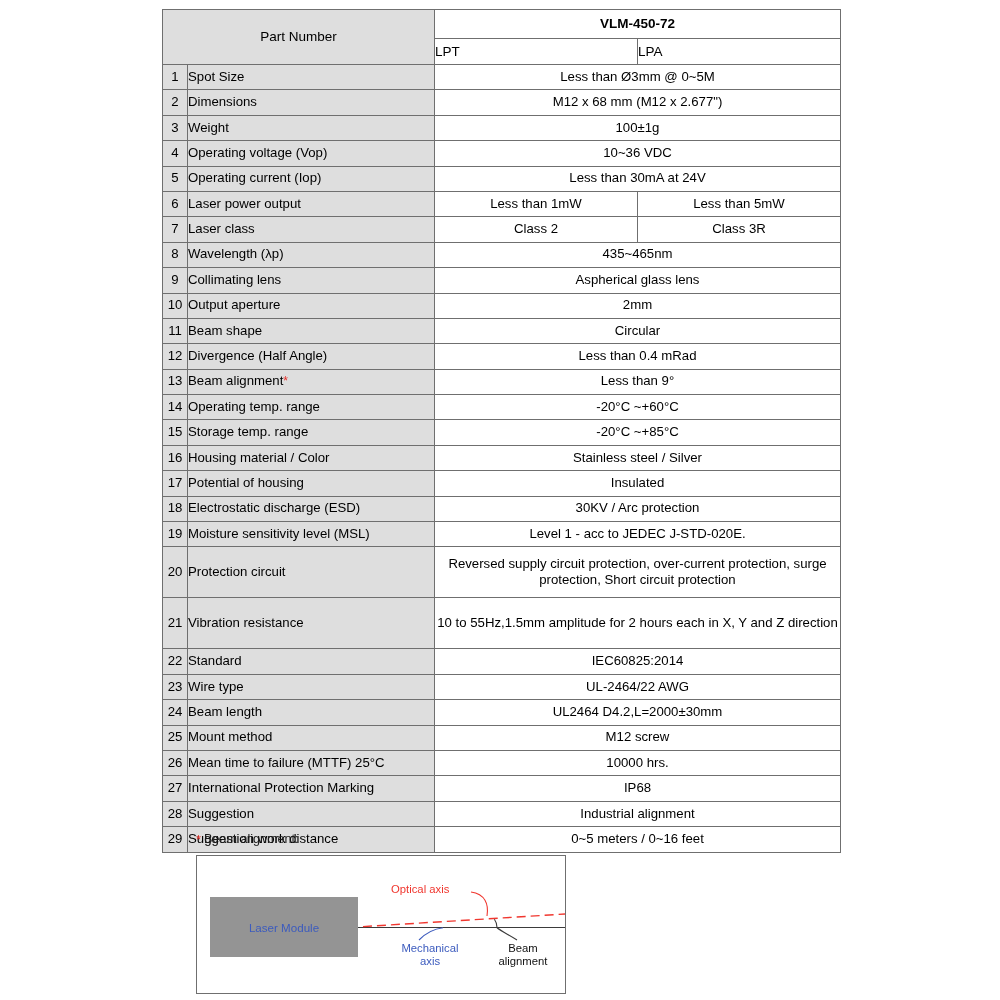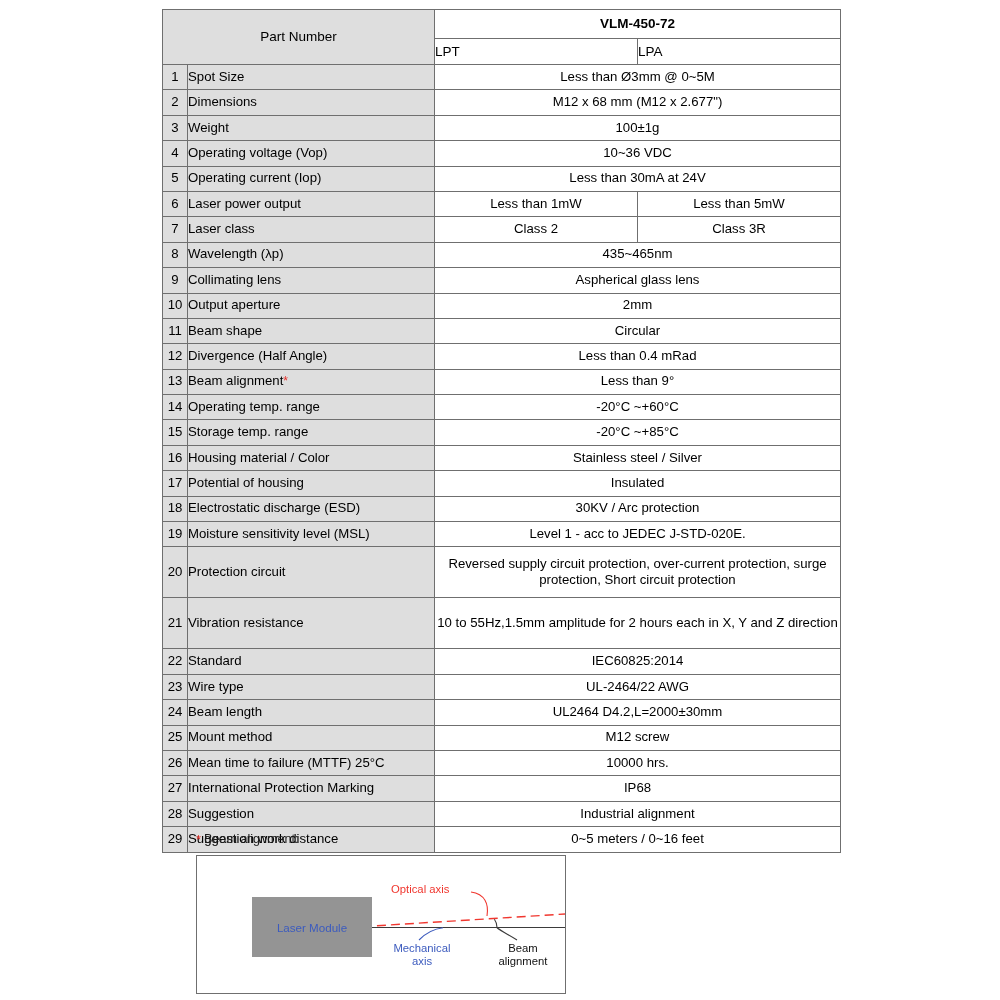--- a/index.html
+++ b/index.html
@@ -122,41 +122,40 @@
     height: 137px;
     border: 1px solid #6f6f6f;
     background: #ffffff;
     overflow: hidden;
   }
 
   #laser-module-box {
     position: absolute;
     left: 13px;
     top: 41px;
-    width: 120px;
+    width: 148px;
     height: 60px;
     background: #949494;
     display: flex;
     align-items: center;
     justify-content: center;
-    margin-left: 42px;
   }
   #laser-module-box span {
     color: #3c5bbe;
     font-size: 11.6px;
   }
 
   .diagram-label {
     position: absolute;
     font-size: 11.3px;
     white-space: nowrap;
     line-height: 1.18;
   }
   .lbl-optical   { left: 194px; top: 27px;  color: #f0372f; }
-  .lbl-mechanical{ left: 192px; top: 86px;  color: #3c5bbe; text-align: center; width: 66px;}
+  .lbl-mechanical{ left: 200px; top: 86px;  color: #3c5bbe; text-align: center; width: 66px;}
   .lbl-beam      { left: 290px; top: 86px;  color: #111111; text-align: center; width: 72px;}
 
   #diagram-svg {
     position: absolute;
     left: 0; top: 0;
     width: 368px;
     height: 137px;
   }
 </style>
 </head>

